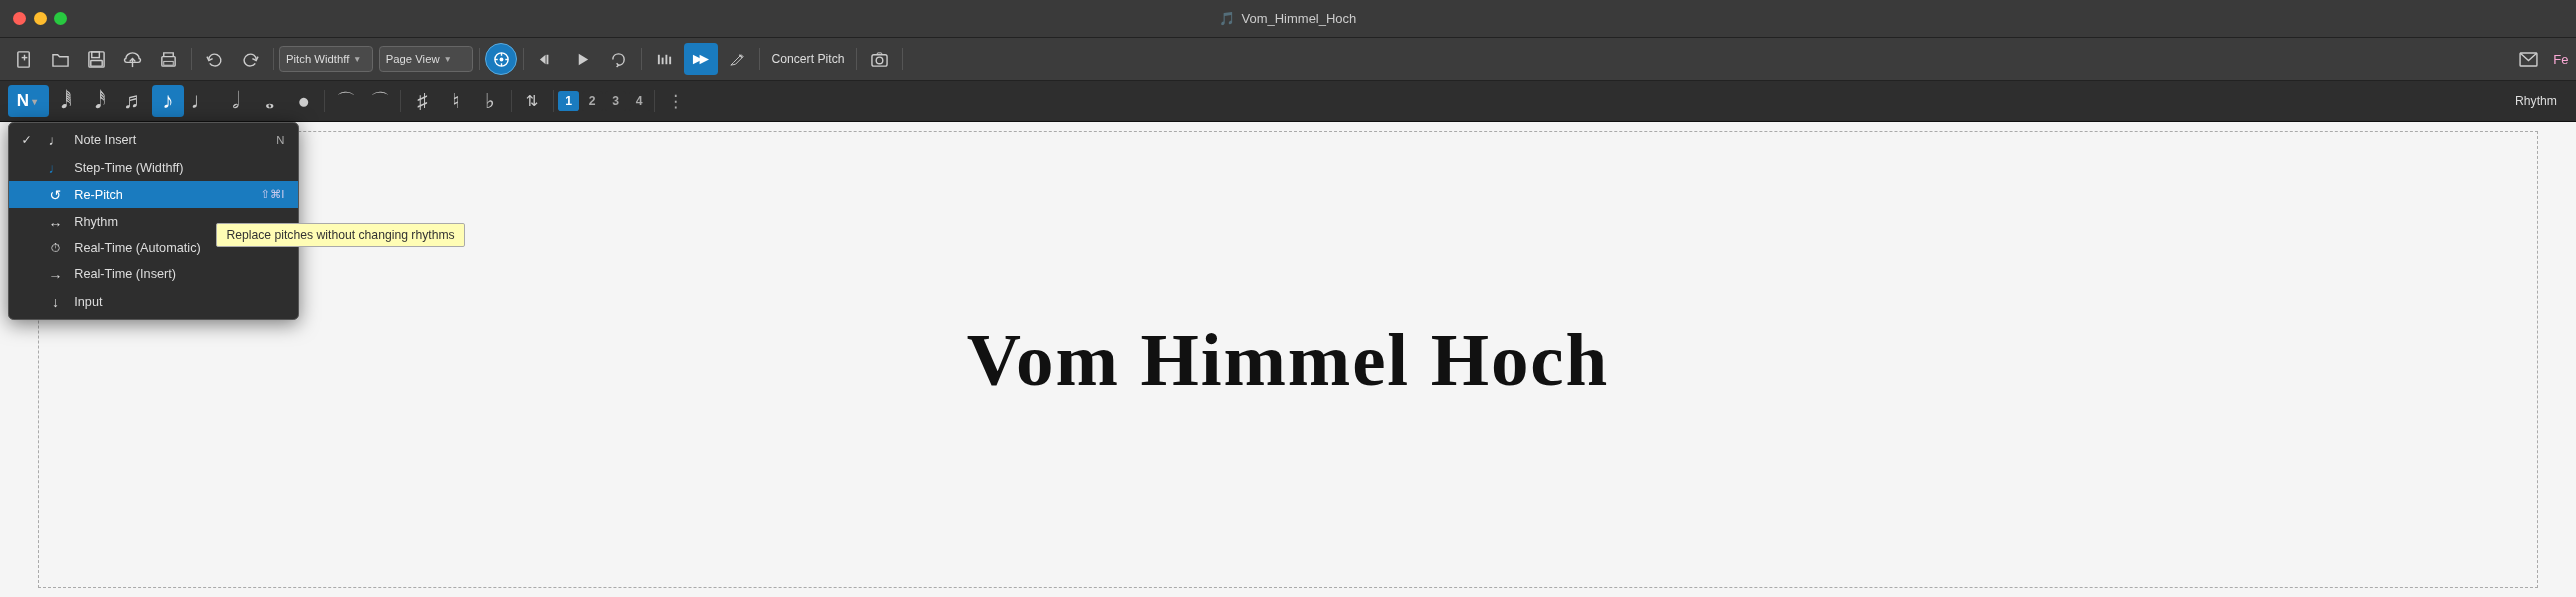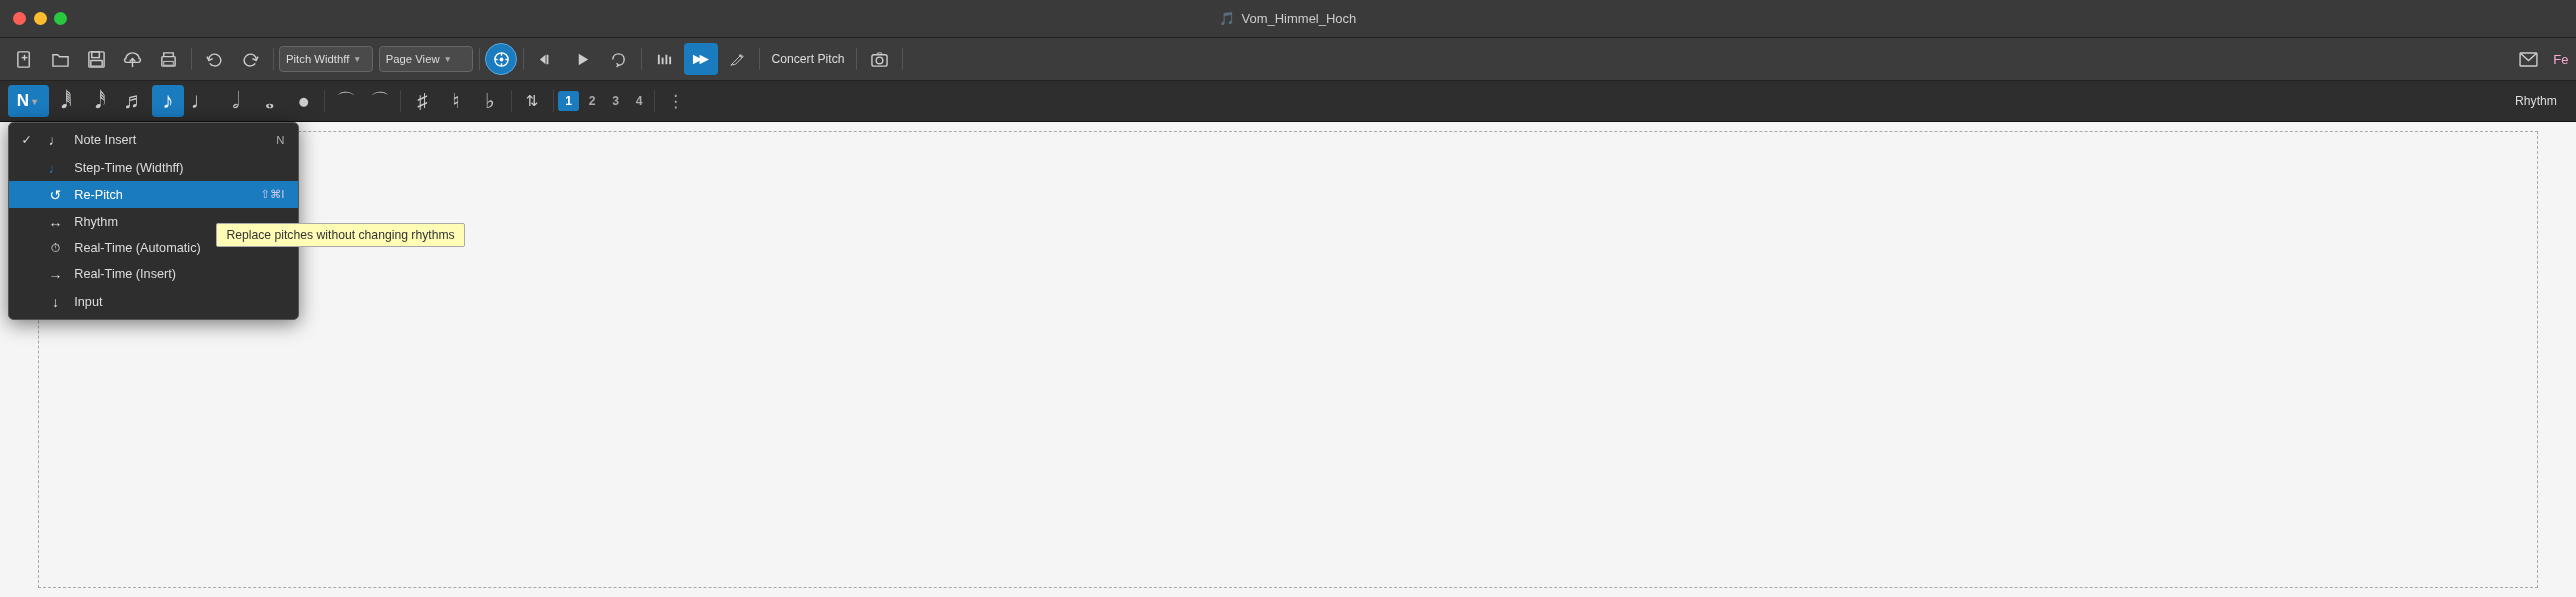--- a/index.html
+++ b/index.html
@@ -519,15 +519,16 @@
   </div>
 </div>
 
 <div class="tooltip">
   <span>Replace pitches without changing rhythms</span>
 </div>
 
 <div class="main-content">
   <div class="page-area">
     <div class="dashed-border"></div>
+    <h1 class="page-title">Vom Himmel Hoch</h1>
   </div>
 </div>
 
 
 </body></html>

